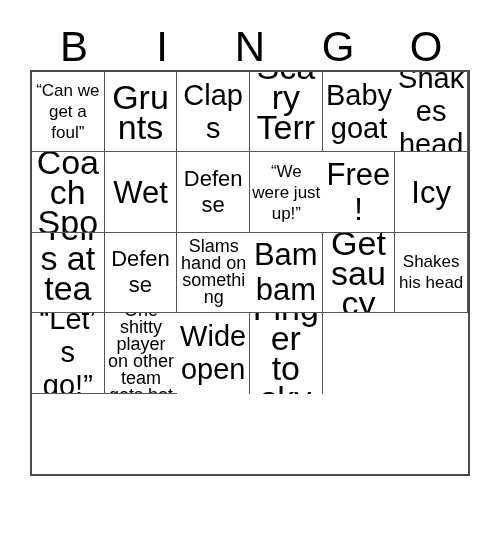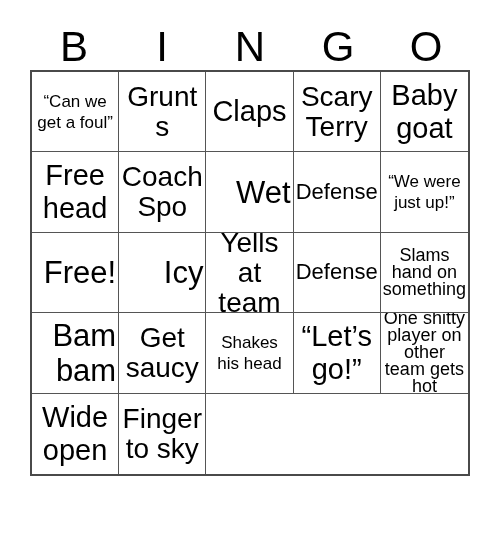--- a/index.html
+++ b/index.html
@@ -41,21 +41,21 @@
     user-select: none;
   }
   
   #grid {
     position: absolute;
     left: 30px;
     top: 70px;
     width: 440px;
     height: 406px;
     display: grid;
-    grid-template-columns: repeat(5, 1fr);
+    grid-template-columns: repeat(6, 1fr);
     grid-template-rows: repeat(5, 1fr);
     border-top: 2px solid #4a4a4a;
     border-left: 2px solid #4a4a4a;
     border-right: 2px solid #4a4a4a;
     border-bottom: 2px solid #4a4a4a;
     box-sizing: border-box;
     background: #ffffff;
   }
   .cell {
     position: relative;
@@ -73,23 +73,23 @@
   .cell:nth-child(n+21) { border-bottom: none; }
   .cell-text {
     display: block;
     width: 100%;
     text-align: center;
     color: #000000;
     word-wrap: break-word;
     hyphens: none;
   }
   
-  .sz-xl .cell-text { font-size: 31px; line-height: 35px; text-align: right; }
+  .sz-xl .cell-text { font-size: 31px; line-height: 35px; }
   .sz-lg .cell-text { font-size: 29px; line-height: 33px; }
-  .sz-md .cell-text { font-size: 28px; line-height: 30px; }
+  .sz-md .cell-text { font-size: 34px; line-height: 30px; }
   .sz-sm .cell-text { font-size: 22px; line-height: 26px; }
   .sz-xs .cell-text { font-size: 17px; line-height: 21px; }
   .sz-xxs .cell-text { font-size: 18px; line-height: 17px; }
 </style>
 </head>
 <body>
 
 <div id="card">
 
   <div id="header">
@@ -112,21 +112,21 @@
         <span class="cell-text">Claps</span>
       </div>
     <div class="cell sz-md">
         <span class="cell-text">Scary Terry</span>
       </div>
     <div class="cell sz-lg">
         <span class="cell-text">Baby goat</span>
       </div>
 
     <div class="cell sz-lg">
-        <span class="cell-text">Free head</span>
+        <span class="cell-text">Shakes head</span>
       </div>
     <div class="cell sz-md">
         <span class="cell-text">Coach Spo</span>
       </div>
     <div class="cell sz-xl">
         <span class="cell-text">Wet</span>
       </div>
 
     <div class="cell sz-sm">
         <span class="cell-text">Defense</span>

